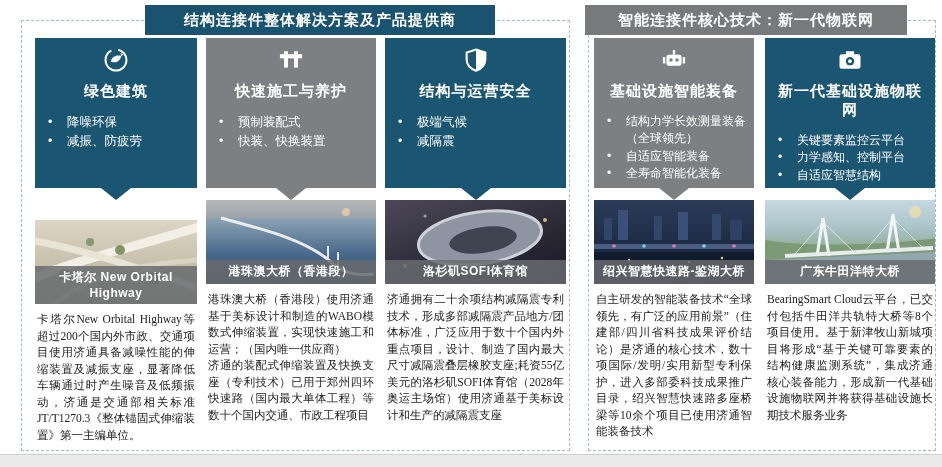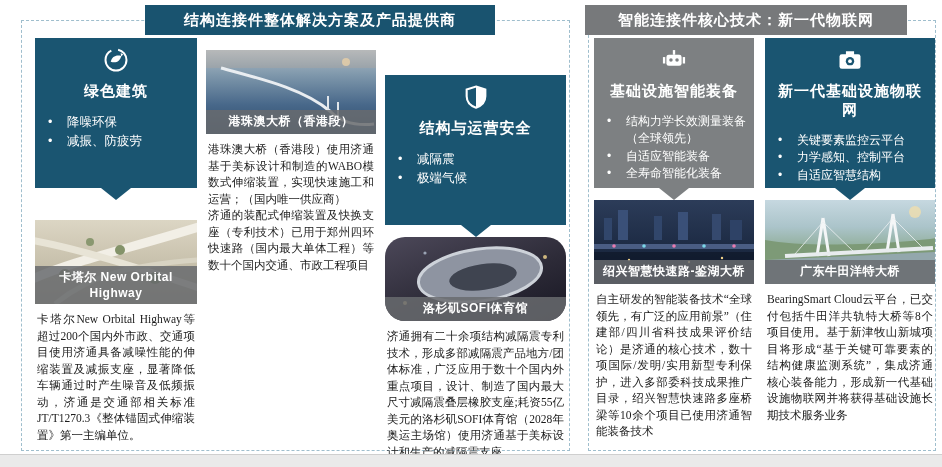--- a/index.html
+++ b/index.html
@@ -14,21 +14,21 @@
   .banner{position:absolute;top:5px;height:30px;z-index:5;color:#fff;font-weight:bold;font-size:15px;
           letter-spacing:1px;display:flex;align-items:center;justify-content:center;}
   .banner-left{left:145px;width:350px;background:#19536f;}
   .banner-right{left:585px;width:322px;background:#77797b;}
 
   .cols{position:absolute;top:17px;left:0;right:0;display:flex;}
   .group-left .cols{padding-left:13px;gap:9px;}
   .group-right .cols{padding-left:5px;gap:11px;}
 
   .column{display:flex;flex-direction:column;}
-  .col-w1{width:162px;} .col-w2{width:170px;} .col-w3{width:181px;margin-top:37px;}
+  .col-w1{width:162px;} .col-w2{width:170px;} .col-w3{width:181px;}
   .col-w4{width:162px;} .col-w5{width:172px;}
 
   .theme-blue{--theme:#1a5571;}
   .theme-gray{--theme:#7d8082;}
 
   .header-box{position:relative;background:var(--theme);color:#fff;height:150px;box-sizing:border-box;
               padding:8px 8px 0 8px;text-align:center;}
   .header-box::after{content:"";position:absolute;left:50%;bottom:-12px;transform:translateX(-50%);
                      border-left:15px solid transparent;border-right:15px solid transparent;
                      border-top:12px solid var(--theme);z-index:4;}
@@ -39,21 +39,21 @@
   .bullets li::before{content:"\2022";position:absolute;left:5px;}
   .bullets-tight{margin-top:12px;font-size:12px;line-height:1.45;}
 
   .photo{position:relative;margin-top:12px;height:84px;overflow:hidden;}
   .photo svg{position:absolute;inset:0;}
   .caption{position:absolute;left:0;right:0;bottom:0;background:rgba(105,107,110,0.85);color:#fff;
            font-size:12px;font-weight:bold;text-align:center;padding:3px 0 4px 0;letter-spacing:0.5px;}
 
   .photo-highway{background:linear-gradient(180deg,#dcd6c4 0%,#c6bfaa 55%,#b2ab96 100%);margin-top:32px;}
   .photo-seabridge{background:linear-gradient(180deg,#b3bfc8 0%,#7e97ab 30%,#48688a 65%,#2c4a68 100%);}
-  .photo-stadium{background:linear-gradient(160deg,#4c4859 0%,#2d2b38 55%,#181723 100%);border-radius:20px;}
+  .photo-stadium{background:linear-gradient(160deg,#4c4859 0%,#2d2b38 55%,#181723 100%);}
   .photo-nightcity{background:linear-gradient(180deg,#2c3c59 0%,#1d2b44 55%,#121e31 100%);}
   .photo-daybridge{background:linear-gradient(180deg,#c6d8e0 0%,#abc4ca 32%,#8caa90 62%,#9eb4b9 100%);}
 
   .body-text{margin:7px 2px 0 2px;font-family:"Liberation Serif","DejaVu Serif",serif;
              font-size:11.5px;line-height:1.44;color:#1b1b1b;text-align:justify;white-space:pre-line;}
 </style>
 </head>
 <body>
 
 <div class="stage">
@@ -88,20 +88,34 @@
               <circle cx="85" cy="30" r="5" fill="#84936a"></circle>
               <circle cx="120" cy="58" r="6" fill="#76855a"></circle>
               <circle cx="55" cy="22" r="4" fill="#8a9870"></circle>
           </svg>
           <div class="caption">卡塔尔 New Orbital Highway</div>
         </div>
         <p class="body-text">卡塔尔New Orbital Highway等超过200个国内外市政、交通项目使用济通具备减噪性能的伸缩装置及减振支座，显著降低车辆通过时产生噪音及低频振动，济通是交通部相关标准JT/T1270.3《整体锚固式伸缩装置》第一主编单位。</p>
       </div>
 
       <div class="column col-w2 theme-gray">
+        <div class="header-box">
+          <span class="icon">
+            <svg width="28" height="28" viewBox="0 0 24 24">
+                <rect x="2.5" y="7" width="19" height="3.6" fill="#fff"></rect>
+                <rect x="6" y="4.5" width="3.4" height="14" fill="#fff"></rect>
+                <rect x="14.6" y="4.5" width="3.4" height="14" fill="#fff"></rect>
+              </svg>
+          </span>
+          <div class="col-title">快速施工与养护</div>
+          <ul class="bullets">
+            <li>预制装配式</li>
+            <li>快装、快换装置</li>
+          </ul>
+        </div>
         <div class="photo photo-seabridge">
           <svg width="170" height="84" viewBox="0 0 170 84">
             <rect x="0" y="0" width="170" height="18" fill="#c3a98f" opacity="0.25"></rect>
             <path d="M15 18 C 60 30, 100 40, 125 62 C 135 72, 150 76, 168 74" stroke="#e9edf1" stroke-width="3" fill="none"></path>
             <line x1="122" y1="46" x2="122" y2="60" stroke="#dfe5ea" stroke-width="2"></line>
             <line x1="132" y1="52" x2="132" y2="66" stroke="#dfe5ea" stroke-width="2"></line>
             <circle cx="140" cy="12" r="4" fill="#e8cfa8" opacity="0.8"></circle>
           </svg>
           <div class="caption">港珠澳大桥（香港段）</div>
         </div>
@@ -112,22 +126,22 @@
       <div class="column col-w3 theme-blue">
         <div class="header-box">
           <span class="icon">
             <svg width="28" height="28" viewBox="0 0 24 24">
                 <path d="M12 3l8 2.6v5.8c0 5-3.4 8.2-8 9.8-4.6-1.6-8-4.8-8-9.8V5.6z" fill="none" stroke="#fff" stroke-width="1.8"></path>
                 <path d="M12 3l8 2.6v5.8c0 5-3.4 8.2-8 9.8z" fill="#fff"></path>
               </svg>
           </span>
           <div class="col-title">结构与运营安全</div>
           <ul class="bullets">
+            <li>极端气候</li>
             <li>减隔震</li>
-            <li>极端气候</li>
           </ul>
         </div>
         <div class="photo photo-stadium">
           <svg width="181" height="84" viewBox="0 0 181 84">
             <ellipse cx="95" cy="38" rx="62" ry="26" fill="#8e94a1" transform="rotate(-8 95 38)"></ellipse>
             <ellipse cx="95" cy="38" rx="62" ry="26" fill="none" stroke="#cdd2d9" stroke-width="3" transform="rotate(-8 95 38)"></ellipse>
             <ellipse cx="98" cy="40" rx="34" ry="13" fill="#3f4450" transform="rotate(-8 98 40)"></ellipse>
             <circle cx="20" cy="66" r="2" fill="#cdb67e"></circle>
               <circle cx="160" cy="20" r="2" fill="#cdb67e"></circle>
               <circle cx="40" cy="16" r="1.6" fill="#9aa3b4"></circle>

